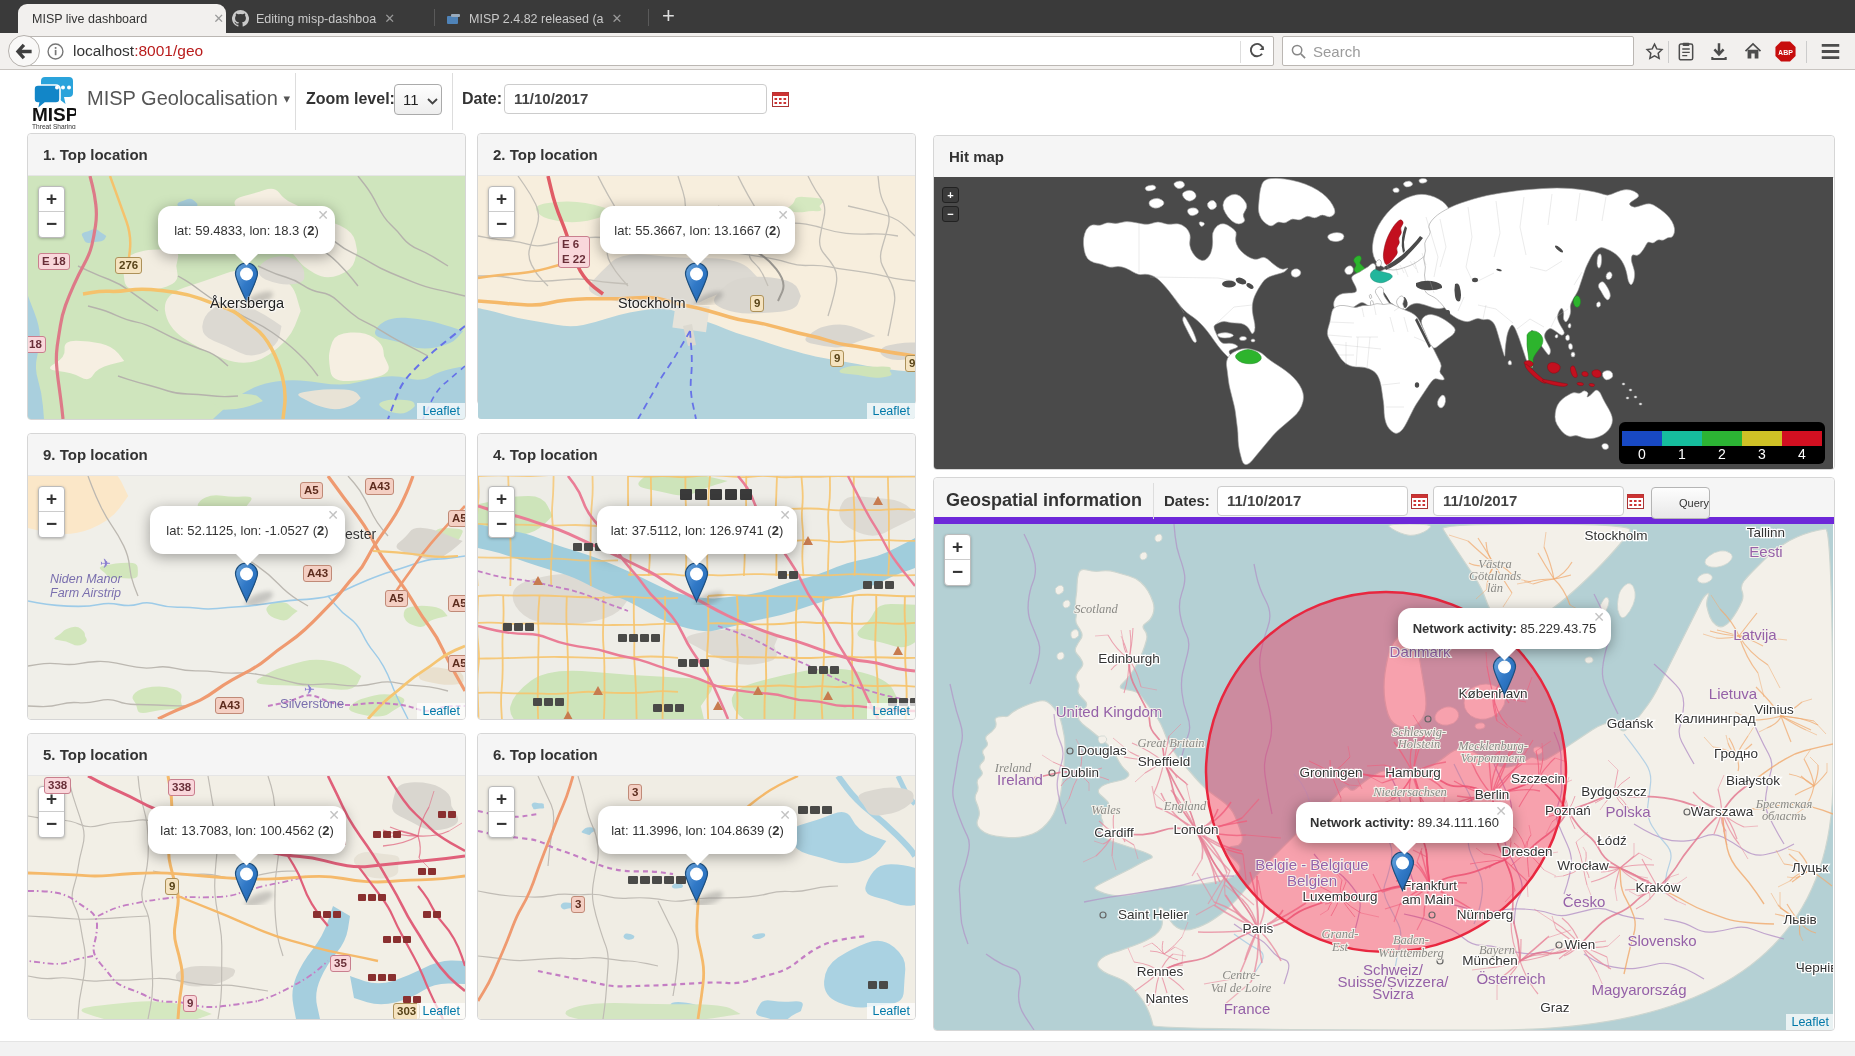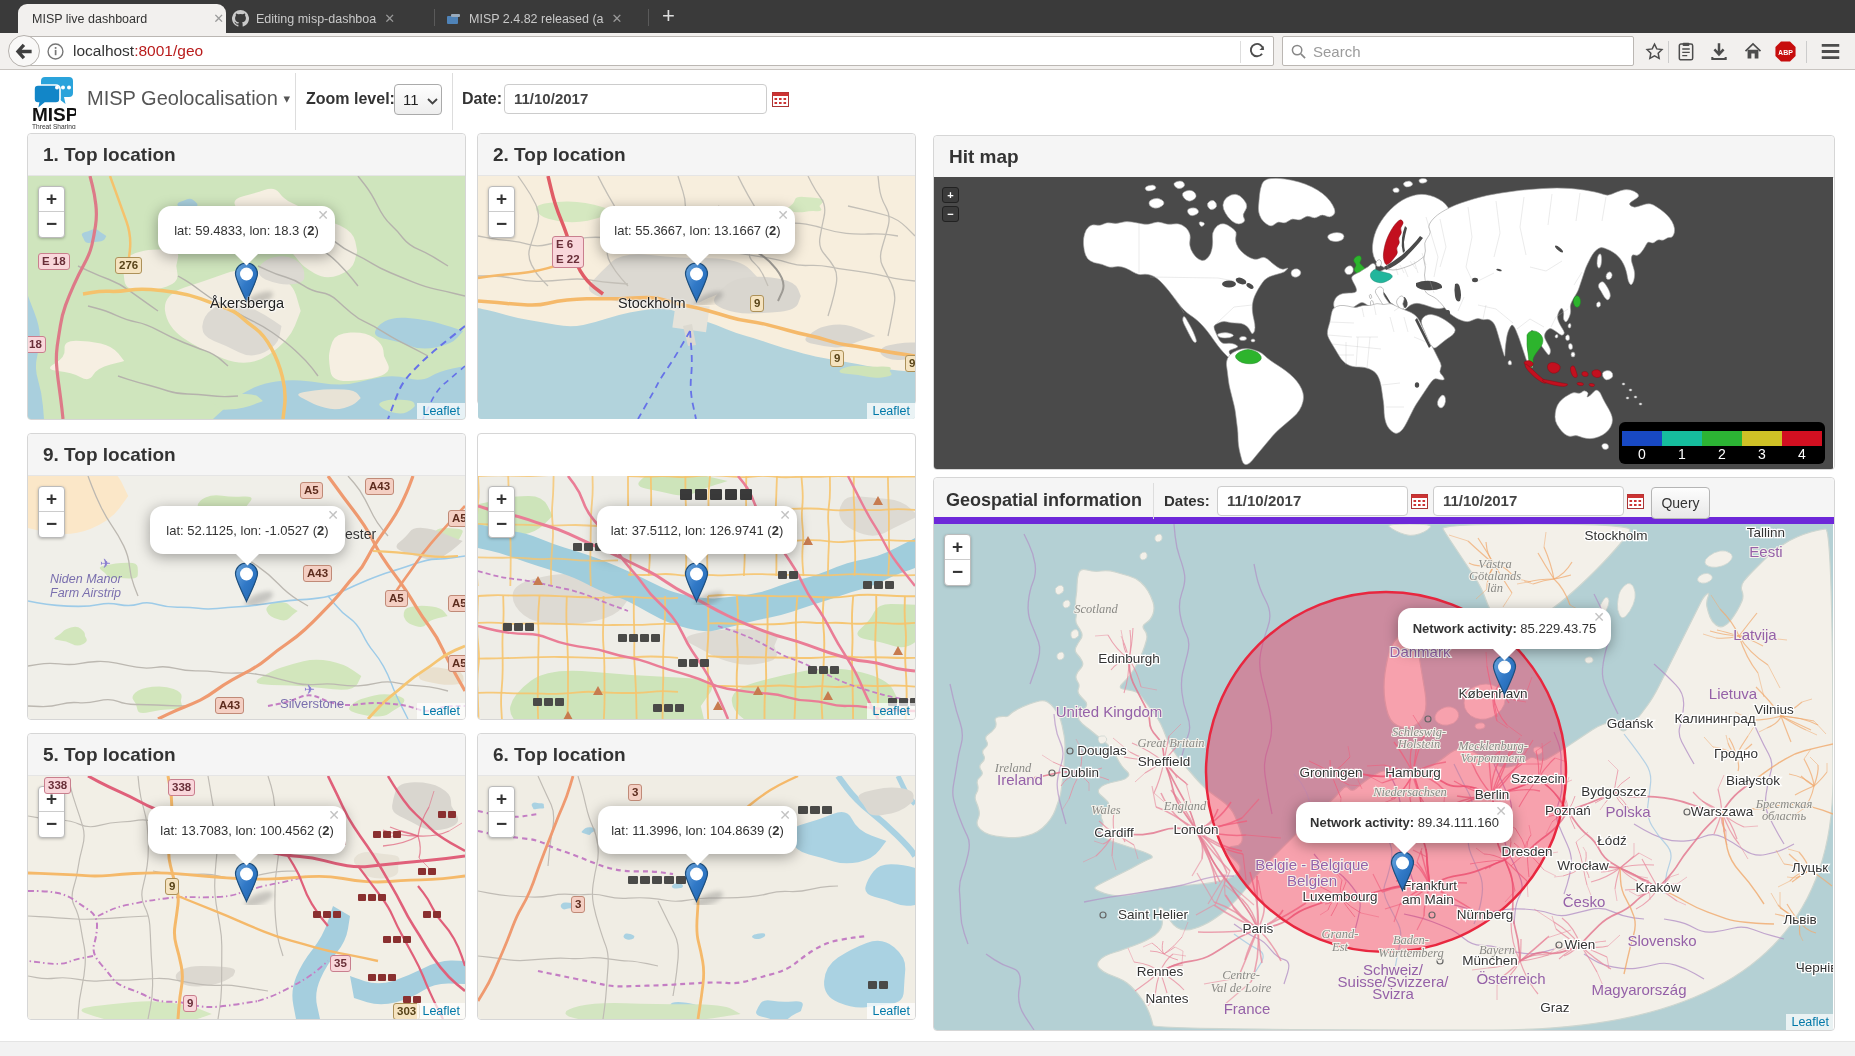--- a/index.html
+++ b/index.html
@@ -13,21 +13,21 @@
 .urlbar{position:absolute;left:0;top:33px;width:1855px;height:37px;background:#f2f0ee;border-bottom:1px solid #c9c5c1}
 .backbtn{position:absolute;left:8px;top:2px;width:32px;height:32px;border-radius:50%;background:#f9f8f7;border:1px solid #b5b1ad;display:flex;align-items:center;justify-content:center}
 .urlfield{position:absolute;left:26px;top:3px;width:1248px;height:30px;background:#fff;border:1px solid #bbb7b3;border-radius:2px}
 .searchfield{position:absolute;left:1282px;top:3px;width:352px;height:30px;background:#fff;border:1px solid #bbb7b3;border-radius:2px;display:flex;align-items:center;color:#9b9b9b;font-size:15px}
 .navicon{position:absolute;top:4px;color:#4d4d4d}
 
 .apphead{position:absolute;left:0;top:70px;width:1855px;height:63px;background:#fff}
 .vsep{position:absolute;height:57px;width:1px;background:#ddd}
 
 .panel{position:absolute;background:#fff;border:1px solid #d6d6d6;border-radius:4px}
-.phead{height:42px;background:#f5f5f5;border-bottom:1px solid #e5e5e5;border-radius:4px 4px 0 0;line-height:42px;padding-left:15px;font-size:19px;font-weight:bold;color:#333}
+.phead{height:42px;background:#f5f5f5;border-bottom:1px solid #e5e5e5;border-radius:4px 4px 0 0;line-height:42px;padding-left:15px;font-size:15px;font-weight:bold;color:#333}
 .pmap{position:absolute;left:0;bottom:0;overflow:hidden;border-radius:0 0 3px 3px}
 .pmap svg{position:absolute;left:0;top:0}
 
 .zc{position:absolute;left:10px;top:10px;width:27px;border:1px solid #bbb;border-radius:4px;background:#fff;box-shadow:0 1px 3px rgba(0,0,0,.25)}
 .zc div{width:25px;height:25px;text-align:center;font-size:19px;font-weight:bold;color:#333;line-height:24px}
 .zc div:first-child{border-bottom:1px solid #ccc}
 .leafattr{position:absolute;right:0;bottom:0;background:rgba(255,255,255,.72);color:#0078A8;font-size:12.5px;padding:1px 5px}
 .popup{position:absolute;background:#fff;border-radius:13px;box-shadow:0 3px 14px rgba(0,0,0,.35);font-size:13px;white-space:nowrap;color:#333;display:flex;align-items:center;justify-content:center;text-align:center}
 .popup .tail{position:absolute;bottom:-8px;left:50%;margin-left:-9px;width:17px;height:17px;background:#fff;transform:rotate(45deg)}
 .popup .pclose{position:absolute;top:1px;right:6px;color:#c2c2c2;font-size:14px;font-weight:normal}
@@ -35,21 +35,21 @@
 .mlabel{position:absolute;font-size:14.5px;color:#222;text-shadow:0 0 2px #fff,0 0 2px #fff,1px 1px 2px #fff}
 
 .zd{position:absolute;width:17px;height:16px;background:#3b3b3b;border:1px solid #222;border-radius:3px;color:#fff;text-align:center;font-size:11px;line-height:14px;font-weight:bold}
 .legend{position:absolute;background:#000;border-radius:6px;padding:9px 3px 2px 3px}
 .legend .bar{display:flex}
 .legend .bar div{width:40px;height:15px}
 .legend .nums{display:flex;color:#fff;font-size:14px}
 .legend .nums div{width:40px;text-align:center}
 
 .ginput{position:absolute;height:30px;background:#fff;border:1px solid #ccc;border-radius:4px;font-size:15px;font-weight:bold;color:#444;line-height:28px;padding-left:9px}
-.qbtn{position:absolute;width:59px;height:32px;background:linear-gradient(#fdfdfd,#e8e8e8);border:1px solid #b5b5b5;border-radius:4px;text-align:center;line-height:30px;font-size:14px;color:#333}
+.qbtn{position:absolute;width:59px;height:32px;background:linear-gradient(#fdfdfd,#e8e8e8);border:1px solid #b5b5b5;border-radius:4px;text-align:right;line-height:30px;font-size:11px;color:#333}
 .footer{position:absolute;left:0;top:1041px;width:1855px;height:15px;background:#f2f2f2;border-top:1px solid #e4e4e4}
 </style></head><body>
 <div id="page">
 <div class="tabbar">
 <div class="tab active" style="left:18px;width:208px;padding-left:14px">MISP live dashboard<span class="tclose" style="margin-left:66px">✕</span></div>
 <div class="tab" style="left:232px;width:196px">
 <svg width="17" height="17" viewBox="0 0 16 16" style="margin-right:7px">
           <path fill="#c9c9c9" d="M8 0a8 8 0 0 0-2.5 15.6c.4.1.5-.2.5-.4v-1.4c-2.2.5-2.7-1-2.7-1-.4-.9-.9-1.2-.9-1.2-.7-.5.1-.5.1-.5.8.1 1.2.8 1.2.8.7 1.3 1.9.9 2.4.7.1-.5.3-.9.5-1.1-1.8-.2-3.7-.9-3.7-4 0-.9.3-1.6.8-2.2-.1-.2-.4-1 .1-2.1 0 0 .7-.2 2.2.8a7.5 7.5 0 0 1 4 0c1.5-1 2.2-.8 2.2-.8.5 1.1.2 1.9.1 2.1.5.6.8 1.3.8 2.2 0 3.1-1.9 3.8-3.7 4 .3.3.6.8.6 1.5v2.2c0 .2.1.5.5.4A8 8 0 0 0 8 0z"></path>
         </svg>
 Editing misp-dashboa<span class="tclose">✕</span></div>
@@ -261,21 +261,21 @@
           </defs>
 <path d="M12.5 1 C18.8 1 23.5 5.8 23.5 11.8 C23.5 16.6 19.8 24.2 12.5 39.5 C5.2 24.2 1.5 16.6 1.5 11.8 C1.5 5.8 6.2 1 12.5 1 Z" fill="url(#pg219127)" stroke="#1d4f7e" stroke-width="1.2"></path>
 <circle cx="12.5" cy="12" r="6.5" fill="#fff"></circle>
         </svg>
         <div class="popup" style="left:122px;top:30px;width:195px;height:48px">
 <div class="tail"></div>
           <span style="padding:0 14px">lat: 55.3667, lon: 13.1667 (<b>2</b>)</span>
           <div class="pclose">✕</div>
         </div>
         <div class="mlabel" style="left:140px;top:119px">Stockholm</div>
-        <div class="badge" style="left:74px;top:60px;background:#f9d7db;border-color:#c97f8e;color:#692e38;font-size:11.5px">E 6<br>E 22</div>
+        <div class="badge" style="left:80px;top:60px;background:#f9d7db;border-color:#c97f8e;color:#692e38;font-size:11.5px">E 6<br>E 22</div>
         <div class="badge" style="left:272px;top:119px;background:#f5e3c0;border-color:#ad9159;color:#574318;font-size:11.5px">9</div>
         <div class="badge" style="left:352px;top:174px;background:#f5e3c0;border-color:#ad9159;color:#574318;font-size:11.5px">9</div>
         <div class="badge" style="left:427px;top:179px;background:#f5e3c0;border-color:#ad9159;color:#574318;font-size:11.5px">9</div>
         <div class="leafattr">Leaflet</div>
       </div>
     </div>
     <div class="panel" style="left:27px;top:433px;width:439px;height:287px">
       <div class="phead">9. Top location</div>
       <div class="pmap" style="width:437px;height:243px;top:42px">
         <svg width="437" height="243" viewBox="0 0 437 243">
@@ -340,20 +340,21 @@
         <div class="badge" style="left:187px;top:221px;background:#f4cfc3;border-color:#c08a77;color:#5d2c1e;font-size:11.5px">A43</div>
         <div class="abs" style="left:317px;top:50px;font-size:14px;color:#333;text-shadow:0 0 2px #fff">ester</div>
         <div class="abs" style="left:22px;top:96px;font-size:12.5px;font-style:italic;color:#7a6fae;line-height:14px">Niden Manor<br>Farm Airstrip</div>
         <div class="abs" style="left:252px;top:220px;font-size:13px;color:#7a6fae">Silverstone</div>
         <div class="abs" style="left:72px;top:80px;color:#8a7fd0;font-size:13px">✈</div>
         <div class="abs" style="left:276px;top:206px;color:#8a7fd0;font-size:13px">✈</div>
         <div class="leafattr">Leaflet</div>
       </div>
     </div>
     <div class="panel" style="left:477px;top:433px;width:439px;height:287px">
+      <div class="phead">4. Top location</div>
       <div class="pmap" style="width:437px;height:243px;top:42px">
         <svg width="437" height="243" viewBox="0 0 437 243">
           <rect width="437" height="243" fill="#eeede7"></rect>
           <path d="M222.8,230.0 Q222.8,230.0 225.6,241.8 Q228.5,253.6 193.2,258.0 Q157.9,262.4 114.6,265.1 Q71.3,267.9 50.4,255.3 Q29.5,242.8 32.4,230.3 Q35.2,217.9 52.9,204.8 Q70.5,191.7 113.6,195.8 Q156.6,200.0 199.3,201.4 Q241.9,202.8 232.3,216.4 Z" fill="#cde4ba"></path>
           <path d="M420.5,225.0 Q420.5,225.0 412.7,235.2 Q404.9,245.4 378.5,248.2 Q352.2,251.0 321.0,254.4 Q289.7,257.7 272.1,247.2 Q254.5,236.7 253.8,224.9 Q253.1,213.1 277.0,206.4 Q301.0,199.7 328.8,194.6 Q356.7,189.5 383.3,196.3 Q409.9,203.0 415.2,214.0 Z" fill="#cde4ba"></path>
           <path d="M449.3,150.0 Q449.3,150.0 446.2,156.0 Q443.1,162.1 434.8,167.7 Q426.6,173.2 415.6,169.9 Q404.7,166.6 389.0,163.6 Q373.4,160.6 383.1,152.2 Q392.8,143.8 396.2,135.8 Q399.6,127.9 412.9,127.9 Q426.2,127.9 441.7,129.2 Q457.1,130.5 453.2,140.3 Z" fill="#cde4ba"></path>
           <path d="M74.7,40.0 Q74.7,40.0 66.1,48.3 Q57.6,56.5 46.2,58.2 Q34.9,59.8 21.3,63.8 Q7.6,67.7 3.2,57.9 Q-1.2,48.1 -4.9,39.0 Q-8.6,30.0 4.4,27.2 Q17.4,24.4 26.1,22.4 Q34.9,20.3 49.6,19.9 Q64.3,19.4 69.5,29.7 Z" fill="#cde4ba"></path>
           <path d="M249.6,5.0 Q249.6,5.0 237.6,8.8 Q225.5,12.5 216.9,16.9 Q208.2,21.3 195.3,18.5 Q182.4,15.7 169.7,13.1 Q157.1,10.5 161.4,5.6 Q165.8,0.6 172.2,-3.6 Q178.7,-7.9 193.1,-8.8 Q207.4,-9.7 214.5,-5.5 Q221.5,-1.3 235.6,1.8 Z" fill="#cde4ba"></path>
           <path d="M152.6,120.0 Q152.6,120.0 145.4,130.1 Q138.1,140.2 119.1,144.5 Q100.1,148.8 78.8,148.5 Q57.4,148.2 46.0,139.2 Q34.6,130.1 34.6,120.0 Q34.5,109.9 50.4,104.6 Q66.2,99.4 82.1,98.2 Q98.1,97.0 118.8,98.1 Q139.4,99.3 146.0,109.6 Z" fill="#dddad3"></path>
           <path d="M296.3,170.0 Q296.3,170.0 298.7,176.9 Q301.1,183.8 285.1,187.1 Q269.0,190.5 255.0,186.8 Q241.0,183.1 233.6,179.0 Q226.3,174.9 213.4,168.1 Q200.6,161.4 218.5,157.5 Q236.4,153.6 252.0,153.2 Q267.6,152.7 284.9,154.3 Q302.2,155.8 299.2,162.9 Z" fill="#dddad3"></path>

